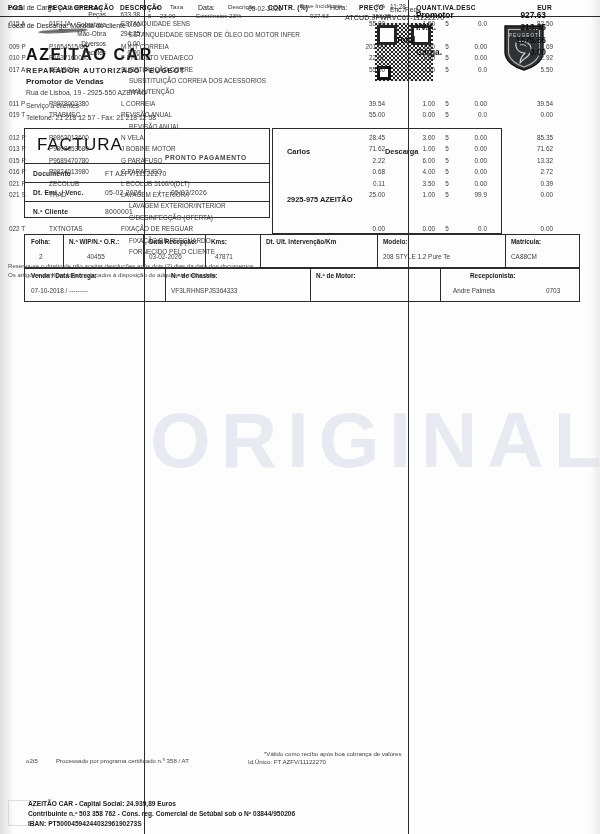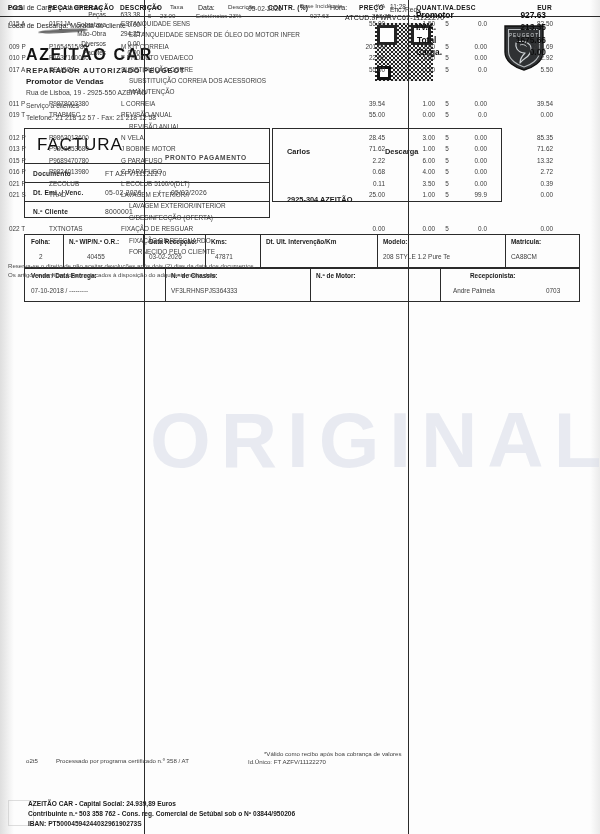--- a/index.html
+++ b/index.html
@@ -104,21 +104,21 @@
     position:absolute; left:12px; top:6px;
     font-size:17px; font-weight:normal; letter-spacing:.9px; color:#0f0f0f;
   }
   .pronto {
     position:absolute; left:140px; top:25px;
     font-size:6.6px; font-weight:bold; letter-spacing:.6px; color:#4a4a4a;
     filter:blur(.2px);
   }
   .hl { position:absolute; left:0; border-top:1px solid #2b2b2b; }
 
-  #cliente-box { left:272px; top:128px; width:230px; height:74px; }
+  #cliente-box { left:272px; top:128px; width:230px; height:106px; }
 
   
   #veh1 { left:24px; top:234px; width:556px; height:34px; }
   #veh2 { left:24px; top:268px; width:556px; height:34px; }
   .vcell { position:absolute; top:0; height:100%; border-left:1px solid #2b2b2b; }
   .vlbl { position:absolute; top:3px; left:5px; font-size:6.4px; font-weight:bold; color:#1a1a1a; }
   .vval { position:absolute; top:18px; left:5px; font-size:6.4px; color:#3d3d3d; filter:blur(.18px); }
 
   
   #items-box { left:24px; top:310px; width:556px; height:300px; border:1px solid #2b2b2b; }
@@ -201,21 +201,21 @@
     <div class="lbl" style="position:absolute; left:8px; top:60px;">Dt. Emi. / Venc.</div>
     <div class="val" style="position:absolute; left:80px; top:60px; white-space:pre;">05-02-2026        /     05/02/2026</div>
 
     <div class="lbl" style="position:absolute; left:8px; top:79px;">N.º Cliente</div>
     <div class="val" style="position:absolute; left:80px; top:79px;">8000001</div>
   </div>
 
   <div class="bx" id="cliente-box">
     <div style="position:absolute; left:14px; top:18px; font-size:7.4px; font-weight:bold; color:#1b1b1b;">Carlos</div>
     <div style="position:absolute; left:112px; top:18px; font-size:7.4px; font-weight:bold; color:#1b1b1b;">Descarga</div>
-    <div style="position:absolute; left:14px; top:66px; font-size:7.4px; font-weight:bold; color:#1b1b1b;">2925-304 AZEITÃO</div>
+    <div style="position:absolute; left:14px; top:66px; font-size:7.4px; font-weight:bold; color:#1b1b1b;">2925-975 AZEITÃO</div>
   </div>
 
   <div class="bx" id="veh1">
     <div class="vlbl" style="left:6px;">Folha:</div>
     <div class="vval" style="left:14px;">2</div>
 
     <div class="vcell" style="left:38px; width:80px;"></div>
     <div class="vlbl" style="left:44px;">N.º WIP/N.º O.R.:</div>
     <div class="vval" style="left:62px;">40455</div>
 
@@ -470,21 +470,21 @@
     <div style="position:absolute; left:300px; top:3px; font-size:6.0px; color:#444; filter:blur(.2px);">Base Incidência</div>
     <div style="position:absolute; left:376px; top:3px; font-size:6.0px; color:#444; filter:blur(.2px);">IVA</div>
     <div style="position:absolute; left:310px; top:12px; font-size:6.2px; color:#3a3a3a; filter:blur(.18px);">927.63</div>
     <div style="position:absolute; left:372px; top:12px; font-size:6.2px; color:#3a3a3a; filter:blur(.18px);">213.35</div>
 
     <div id="tot-summary">
         <div class="tval gbold" style="position: absolute; left: 416px; top: 10px; text-align: left;">Promotor</div>
         <div class="tval gbold" style="position: absolute; left: 476px; width: 70px; top: 10px;">927.63</div>
         <div class="tval gbold" style="position: absolute; left: 416px; top: 22.4px; text-align: left;">I.V.A.</div>
         <div class="tval gbold" style="position: absolute; left: 476px; width: 70px; top: 22.4px;">213.35</div>
-        <div class="tval gbold" style="position: absolute; left: 417px; top: 34.8px; text-align: left;">Total</div>
+        <div class="tval gbold" style="position: absolute; left: 396px; top: 34.8px; text-align: left;">Total</div>
         <div class="tval gbold" style="position: absolute; left: 476px; width: 70px; top: 34.8px;">1675.66</div>
         <div class="tval gbold" style="position: absolute; left: 416px; top: 47.2px; text-align: left;">Carga.</div>
         <div class="tval gbold" style="position: absolute; left: 476px; width: 70px; top: 47.2px;">0.00</div>
       </div>
   </div>
 
   <div class="foot" style="left:26px; top:757px;">o2t5</div>
   <div class="foot" style="left:56px; top:757px;">Processado por programa certificado n.º 358 / AT</div>
   <div class="foot" style="left:264px; top:750px;">*Válido como recibo após boa cobrança de valores</div>
   <div class="foot" style="left:248px; top:758px;">Id.Único: FT AZFV/11122270</div>

